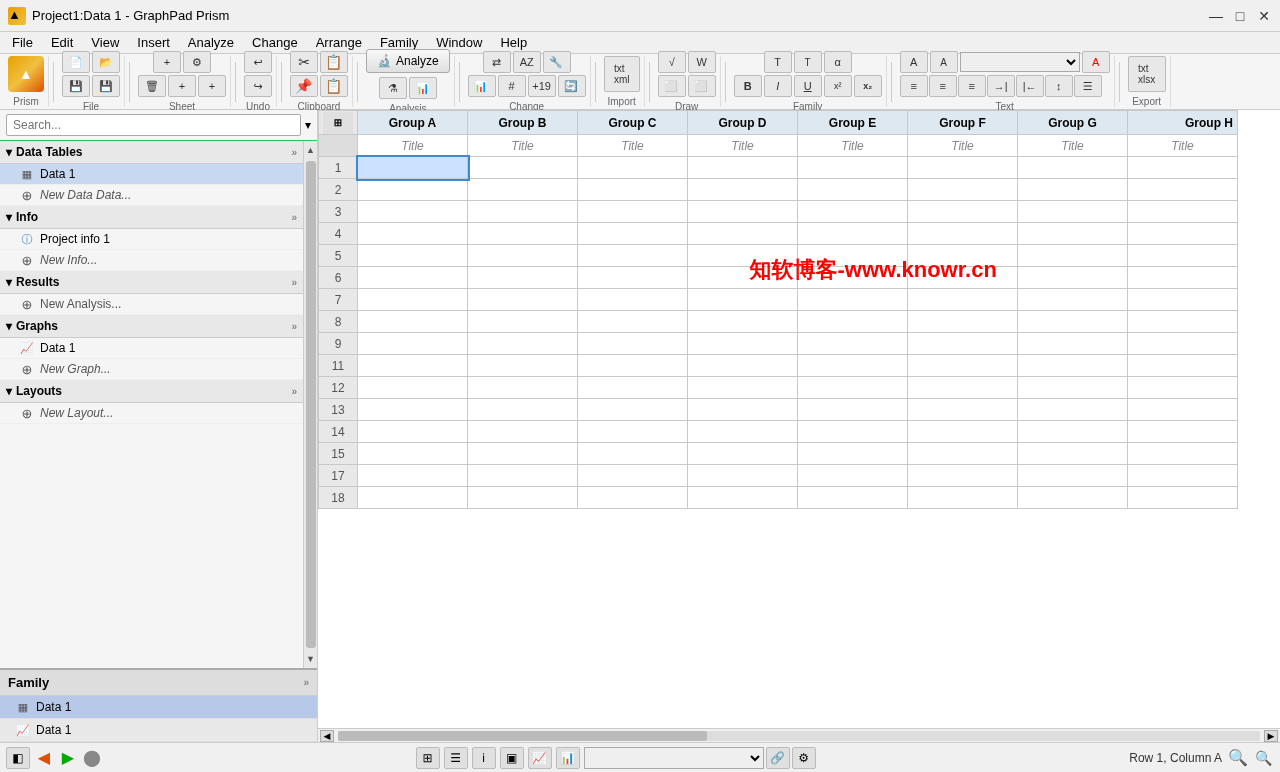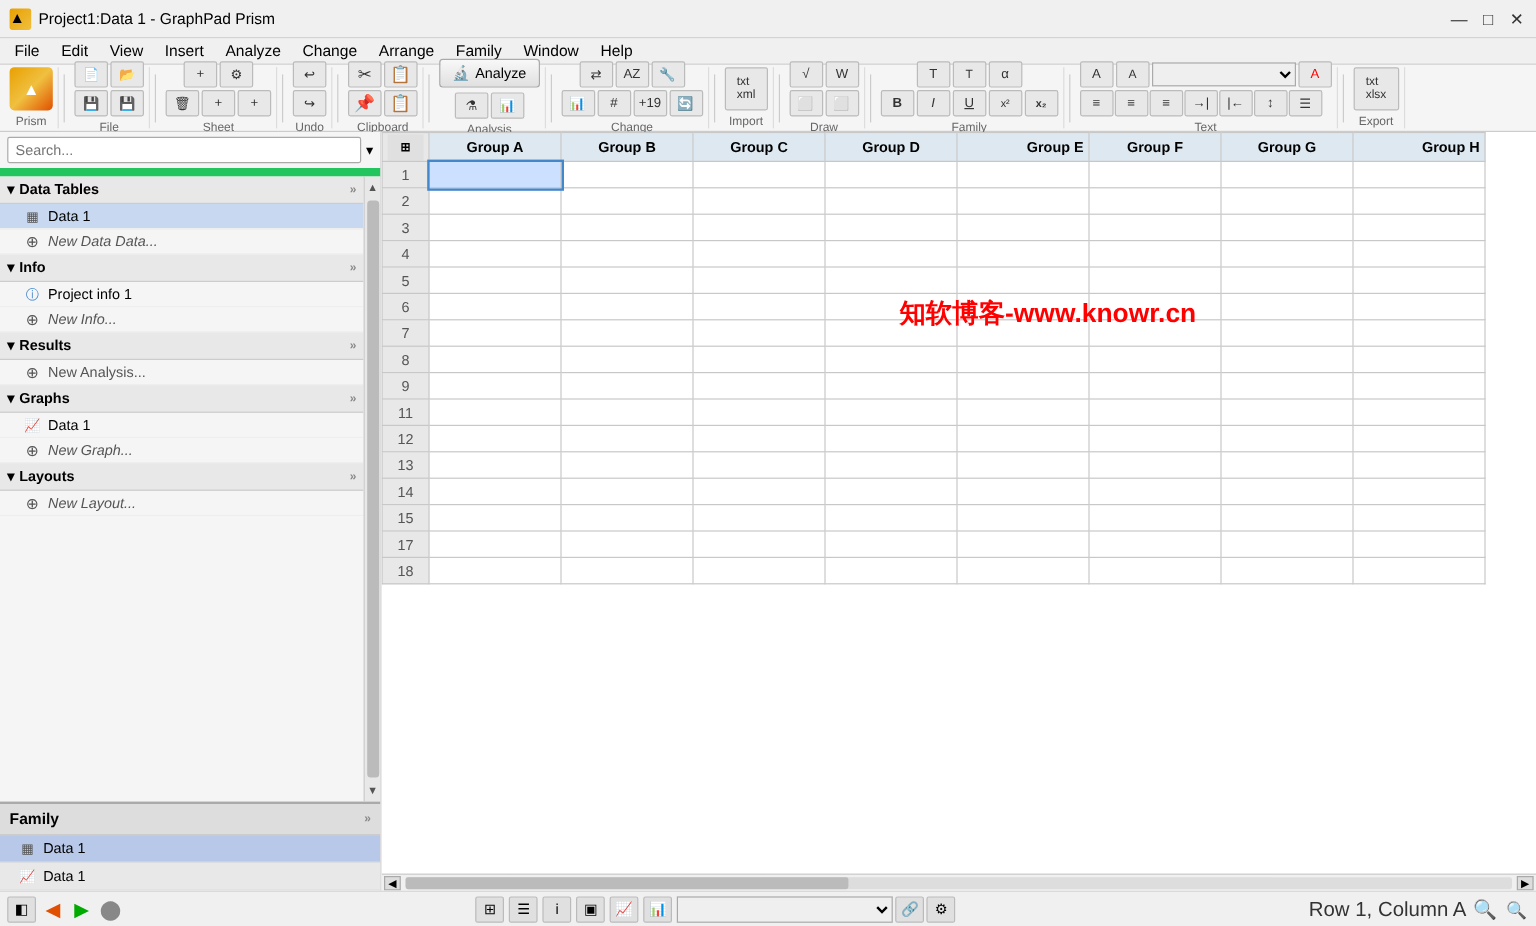--- a/index.html
+++ b/index.html
@@ -119,21 +119,21 @@
     .sidebar {
       width: 318px;
       background: #f5f5f5;
       border-right: 1px solid #ccc;
       display: flex;
       flex-direction: column;
       overflow: hidden;
     }
     .sidebar-search {
       padding: 4px 6px;
-      border-bottom: 7px solid #22c55e;
+      border-bottom: 1px solid #22c55e;
       display: flex;
       align-items: center;
     }
     .sidebar-search input {
       width: 100%;
       padding: 3px 6px;
       border: 1px solid #aaa;
       border-radius: 2px;
       font-size: 12px;
       background: white;
@@ -296,21 +296,21 @@
       cursor: pointer;
       font-size: 12px;
     }
     .nav-btn {
       width: 20px; height: 20px;
       display: flex; align-items: center; justify-content: center;
       cursor: pointer;
       font-size: 16px;
     }
     .status-text {
-      font-size: 17px;
+      font-size: 12px;
       color: #333;
     }
     .zoom-btn {
       width: 20px; height: 20px;
       display: flex; align-items: center; justify-content: center;
       cursor: pointer;
       font-size: 16px;
       font-weight: bold;
     }
 
@@ -646,26 +646,37 @@
             <tr>
               <th class="corner-cell">
                 <div style="width:30px;height:22px;background:#e0e0e0;display:flex;align-items:center;justify-content:center;">
                   <span style="font-size:10px;">⊞</span>
                 </div>
               </th>
               <th class="col-header" style="width:110px;">Group A</th>
               <th class="col-header" style="width:110px;">Group B</th>
               <th class="col-header" style="width:110px;">Group C</th>
               <th class="col-header" style="width:110px;text-align:center;">Group D</th>
-              <th class="col-header" style="width:110px;text-align:right;">Group E</th>
+              <th class="col-header" style="width:110px;">Group E</th>
               <th class="col-header" style="width:110px;">Group F</th>
               <th class="col-header" style="width:110px;">Group G</th>
               <th class="col-header" style="width:110px;text-align:right;">Group H</th>
             </tr>
 
+            <tr>
+              <th class="row-num" style="background:#ddd;"></th>
+              <td class="data-cell title-row">Title</td>
+              <td class="data-cell title-row">Title</td>
+              <td class="data-cell title-row">Title</td>
+              <td class="data-cell title-row">Title</td>
+              <td class="data-cell title-row">Title</td>
+              <td class="data-cell title-row">Title</td>
+              <td class="data-cell title-row">Title</td>
+              <td class="data-cell title-row">Title</td>
+            </tr>
           </thead>
           <tbody id="spreadsheet-body">
           <tr>
                 <td class="row-num">1</td>
                 <td class="data-cell selected"></td>
                 <td class="data-cell"></td>
                 <td class="data-cell"></td>
                 <td class="data-cell"></td>
                 <td class="data-cell"></td>
                 <td class="data-cell"></td>

